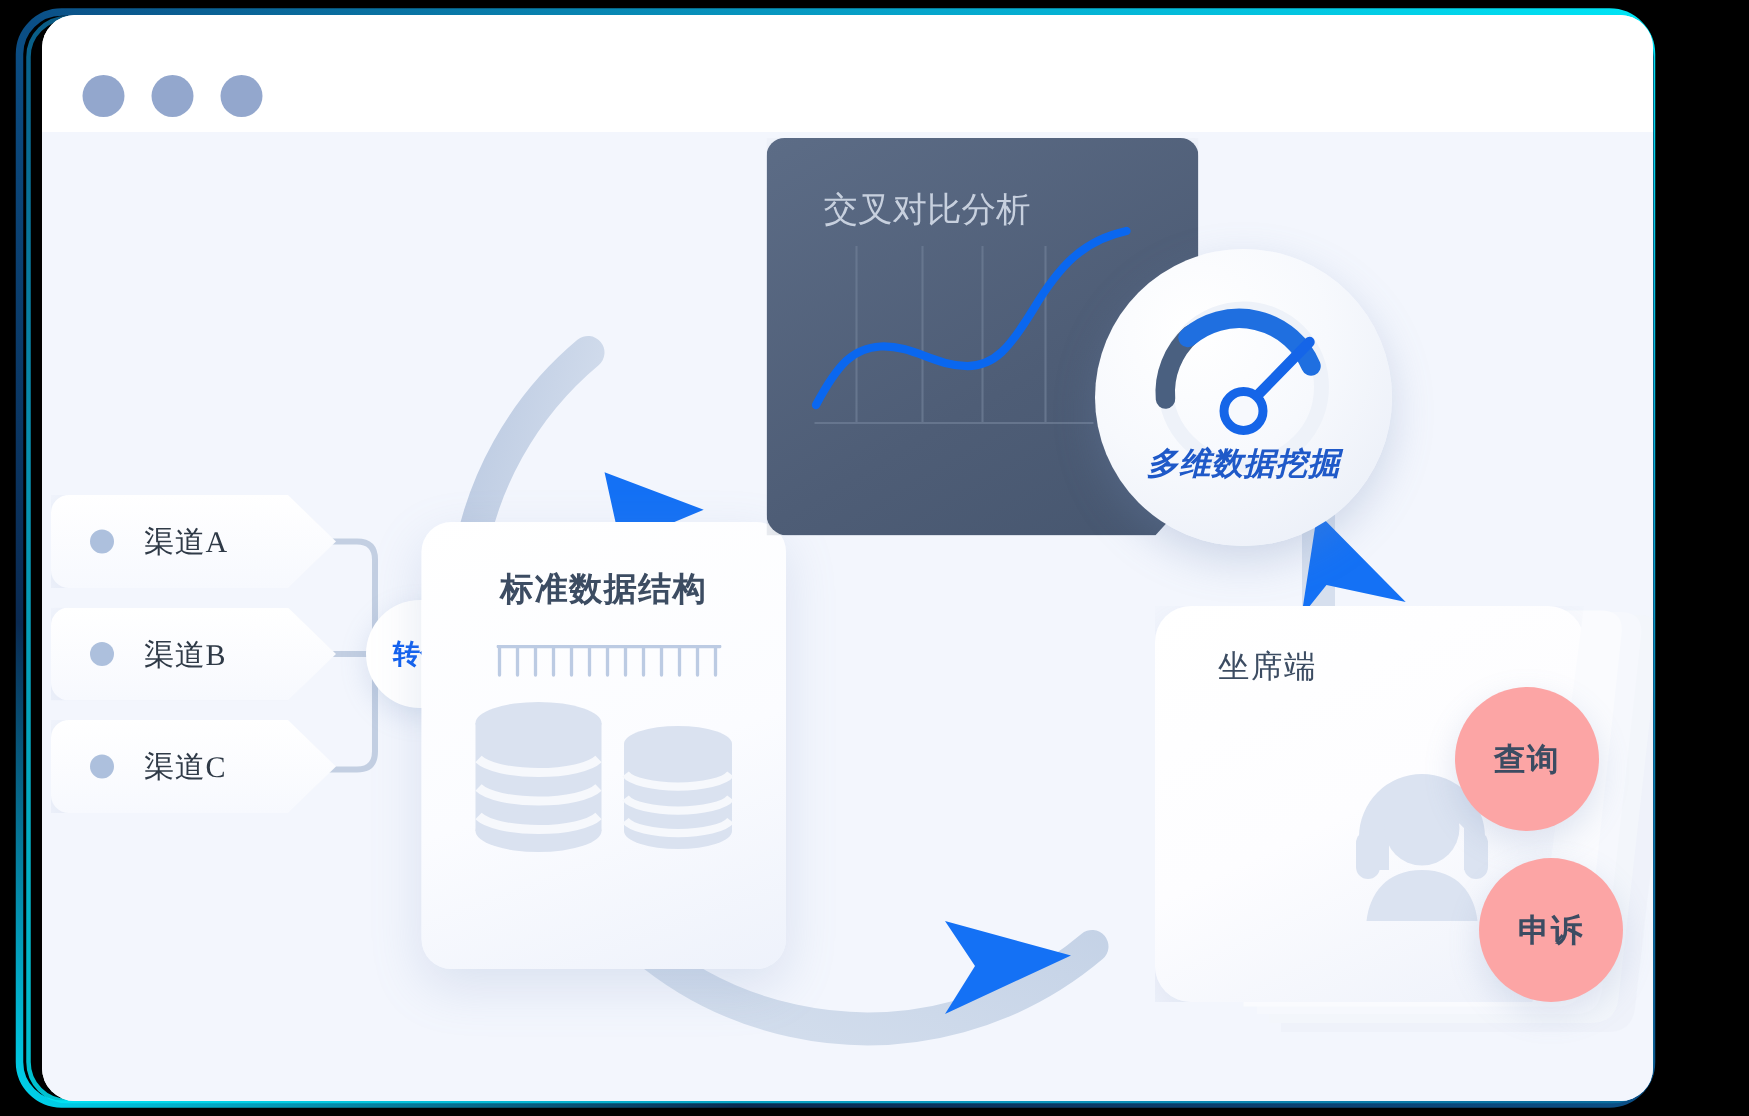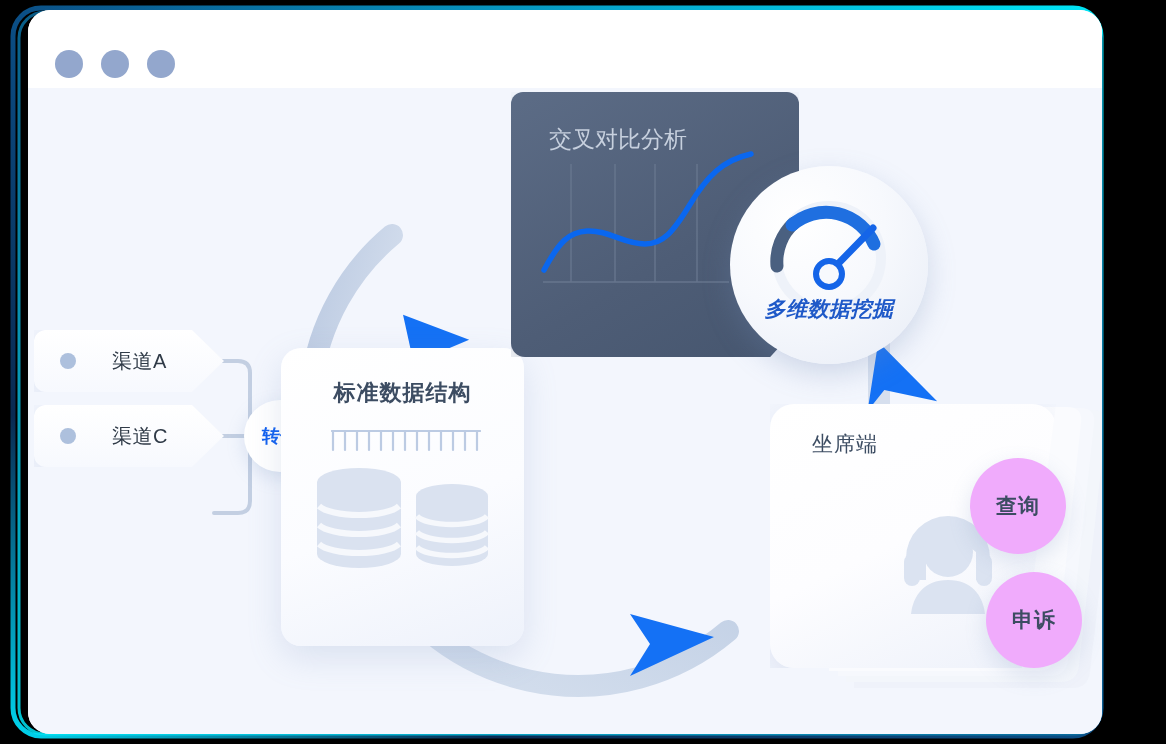--- a/index.html
+++ b/index.html
@@ -25,21 +25,21 @@
   .channels{position:absolute;left:6px;top:242px;}
   .chan{position:relative;width:190px;height:62px;margin-bottom:13px;
         background:linear-gradient(180deg,#ffffff 0%,#f7f9fe 100%);
         display:flex;align-items:center;
         -webkit-clip-path:polygon(0 0,158px 0,190px 50%,158px 100%,0 100%);
         clip-path:polygon(0 0,158px 0,190px 50%,158px 100%,0 100%);
         border-radius:12px 0 0 12px;
         filter:drop-shadow(0 6px 14px rgba(120,145,190,.18));}
   .chan-dot{width:16px;height:16px;border-radius:50%;background:#adc0dd;
             margin-left:26px;flex:0 0 auto;}
-  .chan-label{margin-left:36px;font-size:20px;color:#2f3a47;letter-spacing:.5px;}
+  .chan-label{margin-left:20px;font-size:20px;color:#2f3a47;letter-spacing:.5px;font-family:Liberation Serif, serif;}
 
   
   .convert{position:absolute;left:216px;top:312px;width:72px;height:72px;border-radius:50%;
            background:#fff;display:flex;align-items:center;justify-content:center;
            box-shadow:0 6px 18px rgba(120,145,190,.22);}
   .convert span{font-size:18px;font-weight:bold;color:#1060f0;}
 
   
   .std-card{position:absolute;left:253px;top:260px;width:243px;height:298px;
             border-radius:20px;
@@ -69,21 +69,21 @@
   .agent{position:absolute;left:742px;top:316px;width:286px;height:264px;
          border-radius:24px;
          background:linear-gradient(155deg,#ffffff 0%,#fdfdff 50%,#edf1fa 100%);
          -webkit-clip-path:polygon(0 0,100% 0,88% 100%,0 100%);
          clip-path:polygon(0 0,100% 0,88% 100%,0 100%);
          box-shadow:0 14px 34px rgba(120,145,190,.18);}
   .agent-title{position:absolute;left:42px;top:26px;font-size:21px;font-weight:normal;
                color:#3c4c62;letter-spacing:1px;}
   .avatar{position:absolute;left:118px;top:96px;}
 
-  .pill{position:absolute;border-radius:50%;background:#f0abfc;
+  .pill{position:absolute;border-radius:50%;background:#fca5a5;
         display:flex;align-items:center;justify-content:center;
         box-shadow:0 8px 22px rgba(110,135,180,.20);}
   .pill span{font-size:21px;font-weight:bold;color:#3c4c62;letter-spacing:1px;}
   .pill-query{left:942px;top:370px;width:96px;height:96px;}
   .pill-appeal{left:958px;top:484px;width:96px;height:96px;}
 
   
   .qtag{position:absolute;left:663px;top:430px;width:152px;height:64px;
         background:linear-gradient(180deg,#ffffff 0%,#f9fafe 100%);
         display:flex;align-items:center;justify-content:flex-start;
@@ -179,20 +179,24 @@
         </g>
       </svg>
 
       <div class="channels">
         <div class="chan">
           <div class="chan-dot"></div>
           <div class="chan-label">渠道A</div>
         </div>
         <div class="chan">
           <div class="chan-dot"></div>
+          <div class="chan-label">渠道B</div>
+        </div>
+        <div class="chan">
+          <div class="chan-dot"></div>
           <div class="chan-label">渠道C</div>
         </div>
       </div>
 
       <div class="convert">
         <span>转化</span>
       </div>
 
       <div class="std-card">
         <div class="std-title">标准数据结构</div>

